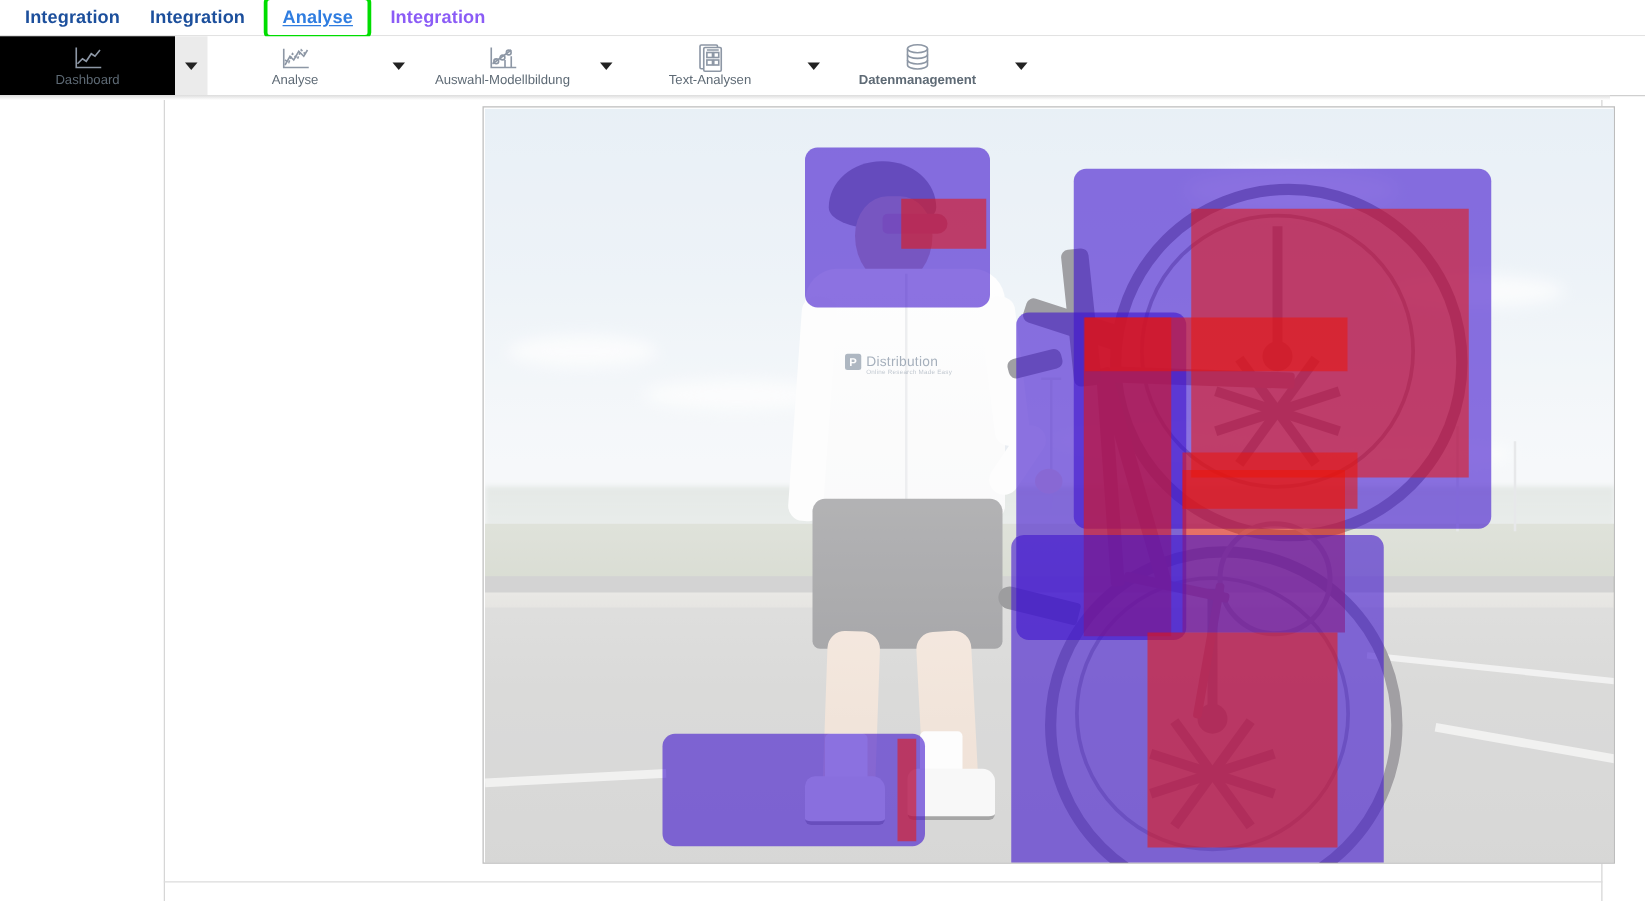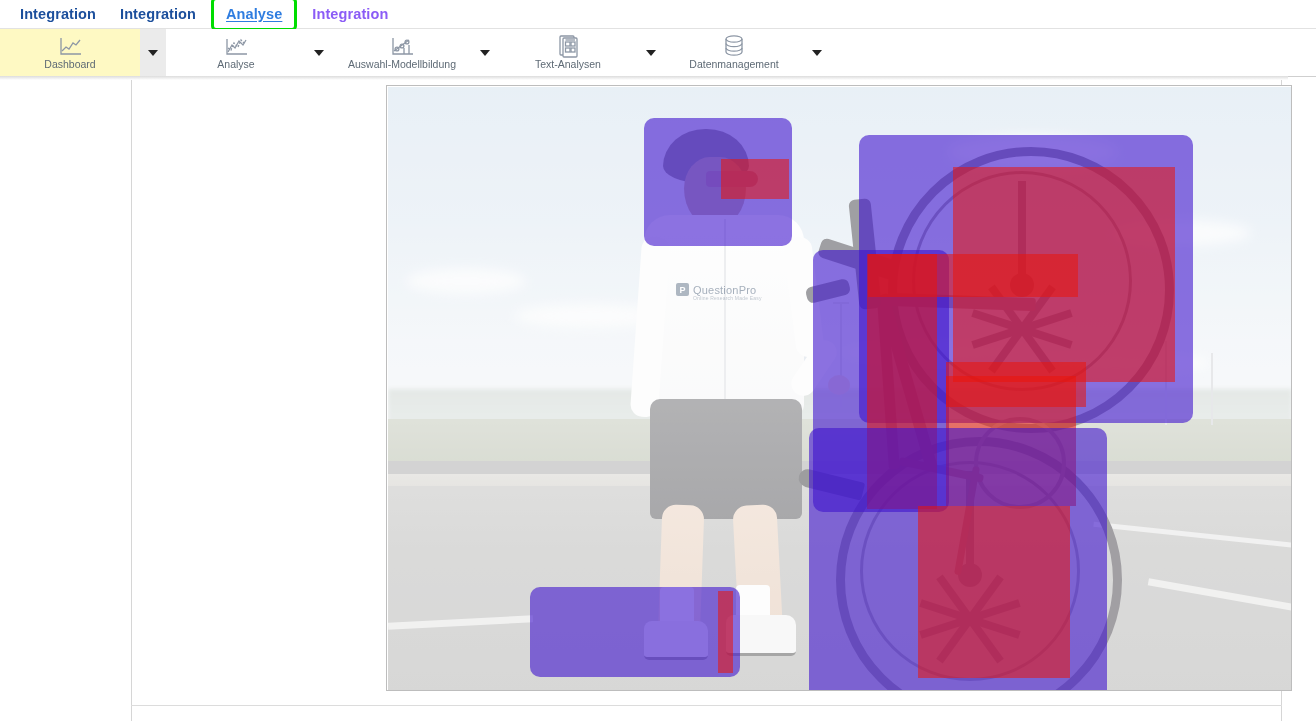--- a/index.html
+++ b/index.html
@@ -56,21 +56,21 @@
     padding:0 0 0 0;
     cursor:pointer;
     position:relative;
   }
   .rb-item .cell{
     display:flex;flex-direction:column;align-items:center;justify-content:center;
     height:47px;
     min-width:128px;
     padding:0 6px;
   }
-  .rb-item.selected .cell{background:#fef9c3;justify-content:center;}
+  .rb-item.selected .cell{background:#000000;justify-content:center;}
   .rb-icon{height:22px;display:flex;align-items:flex-end;justify-content:center;margin-bottom:1px;}
   .rb-label{
     font-size:10.5px;color:#5e6a75;line-height:11px;white-space:nowrap;
   }
   .rb-caret{
     width:26px;height:47px;display:flex;align-items:center;justify-content:center;
     cursor:pointer;
   }
   .rb-item.selected .rb-caret{background:#ebebeb;}
   .caret{
@@ -275,21 +275,21 @@
     <div class="rb-item">
       <div class="cell">
         <div class="rb-icon">
           <svg width="26" height="24" viewBox="0 0 26 24">
             <ellipse cx="13" cy="5" rx="8" ry="3.2" stroke="#8d97a5" fill="none" stroke-width="1.3"></ellipse>
             <path d="M5 5 L5 18 A8 3.2 0 0 0 21 18 L21 5" stroke="#8d97a5" fill="none" stroke-width="1.3"></path>
             <path d="M5 9.5 A8 3.2 0 0 0 21 9.5" stroke="#8d97a5" fill="none" stroke-width="1.3"></path>
             <path d="M5 14 A8 3.2 0 0 0 21 14" stroke="#8d97a5" fill="none" stroke-width="1.3"></path>
           </svg>
         </div>
-        <div class="rb-label" style="color: rgb(94, 106, 117);">Datenmanagement</div>
+        <div class="rb-label" style="color: rgb(94, 106, 117); font-weight: bold;">Datenmanagement</div>
       </div>
       <div class="rb-caret">
         <span class="caret"></span>
       </div>
     </div>
   </div>
 <div class="ribbon-shadow"></div>
 
 <div class="content-wrap">
   <div class="panel">
@@ -369,21 +369,21 @@
           <div class="bar" style="left:466px;top:112px;width:22px;height:110px;transform:rotate(-6deg);"></div>
           <div class="bar" style="left:430px;top:162px;width:80px;height:20px;transform:rotate(18deg);"></div>
           <div class="bar" style="left:418px;top:196px;width:44px;height:16px;transform:rotate(-14deg);"></div>
           <div class="saddle" style="left:410px;top:388px;width:66px;height:18px;transform:rotate(14deg);"></div>
         </div>
 
         <div class="photo-fade"></div>
 
         <div class="qp-logo" style="left:288px;top:196px;">
           <div class="qp-mark">P</div>
-          <div class="qp-text">QuestionPro</div>
+          <div class="qp-text">Distribution</div>
           <div class="qp-sub">Online Research Made Easy</div>
         </div>
 
         <div id="overlay-layer">
             <div class="box" style="left: 256px; top: 31px; width: 148px; height: 128px; background: rgba(63, 20, 205, 0.6); border-radius: 10px;"></div>
             <div class="box" style="left: 333px; top: 72px; width: 68px; height: 40px; background: rgba(235, 20, 10, 0.55); border-radius: 0px;"></div>
             <div class="box" style="left: 471px; top: 48px; width: 334px; height: 288px; background: rgba(63, 20, 205, 0.6); border-radius: 10px;"></div>
             <div class="box" style="left: 565px; top: 80px; width: 222px; height: 215px; background: rgba(235, 20, 10, 0.55); border-radius: 0px;"></div>
             <div class="box" style="left: 425px; top: 163px; width: 136px; height: 262px; background: rgba(63, 20, 205, 0.6); border-radius: 10px;"></div>
             <div class="box" style="left: 479px; top: 167px; width: 70px; height: 255px; background: rgba(235, 20, 10, 0.55); border-radius: 0px;"></div>

